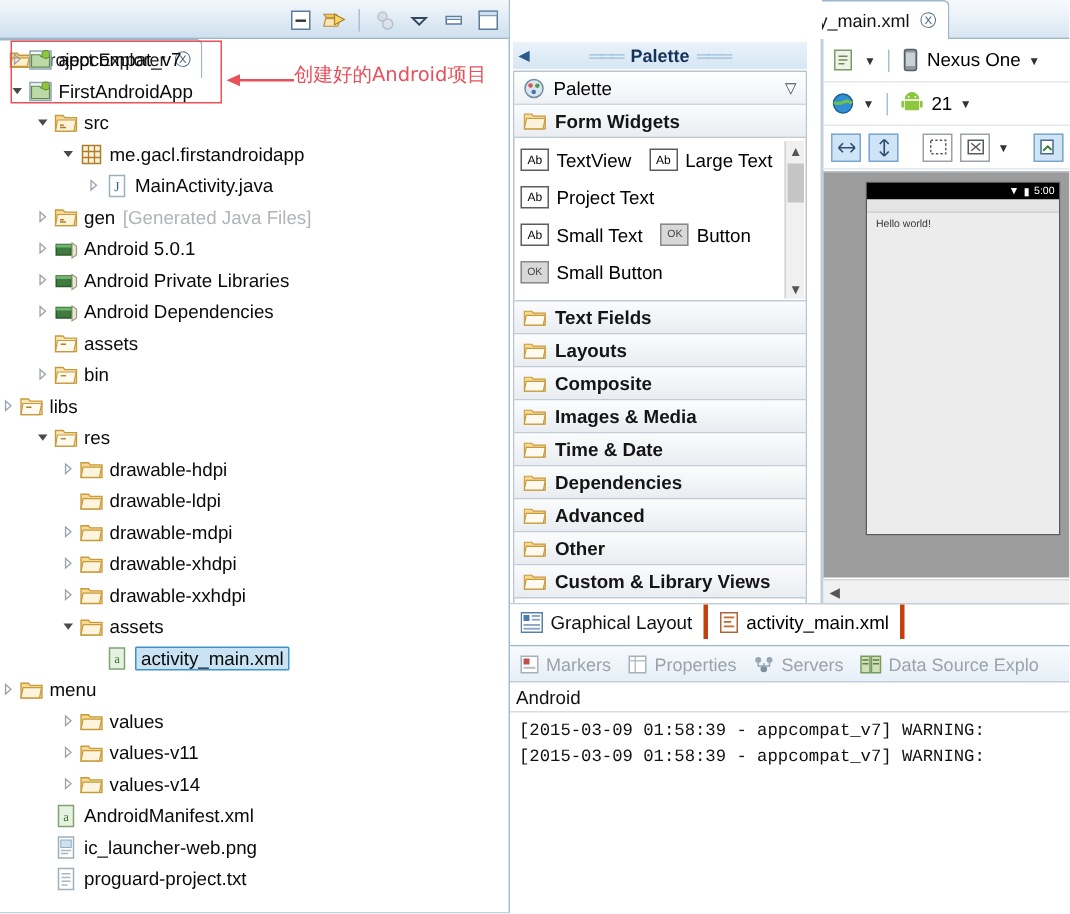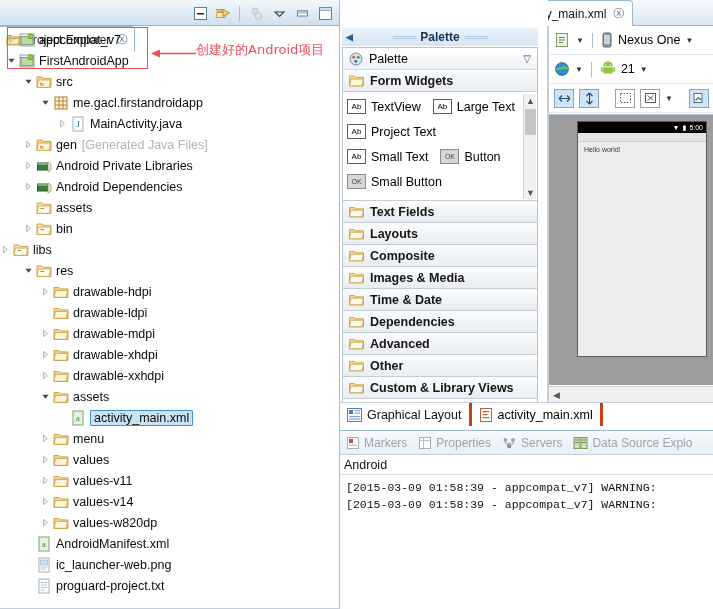--- a/index.html
+++ b/index.html
@@ -374,33 +374,46 @@
           <span class="twisty">
             <svg viewBox="0 0 10 10" width="9" height="9">
               <path d="M3 1.5l4 3.5-4 3.5z" fill="none" stroke="#9aa3ab" stroke-width="1"></path>
             </svg>
           </span>
           <span class="ico"><svg viewBox="0 0 16 16" width="16" height="16">
               <rect x="1.5" y="5" width="10" height="7" fill="#3f7a3f" stroke="#2a5a2a"></rect>
               <rect x="1.5" y="5" width="10" height="2" fill="#6fb56f"></rect>
               <path d="M12 4l3 2v6l-3 2z" fill="#e8e8d8" stroke="#9a9a7a" stroke-width="0.8"></path>
             </svg></span>
-          <span class="lbl">Android Private Libraries</span>
+          <span class="lbl">Android 5.0.1</span>
         </div>
         <div class="row" style="padding-left: 23px;">
           <span class="twisty">
             <svg viewBox="0 0 10 10" width="9" height="9">
               <path d="M3 1.5l4 3.5-4 3.5z" fill="none" stroke="#9aa3ab" stroke-width="1"></path>
             </svg>
           </span>
           <span class="ico"><svg viewBox="0 0 16 16" width="16" height="16">
               <rect x="1.5" y="5" width="10" height="7" fill="#3f7a3f" stroke="#2a5a2a"></rect>
               <rect x="1.5" y="5" width="10" height="2" fill="#6fb56f"></rect>
               <path d="M12 4l3 2v6l-3 2z" fill="#e8e8d8" stroke="#9a9a7a" stroke-width="0.8"></path>
             </svg></span>
+          <span class="lbl">Android Private Libraries</span>
+        </div>
+        <div class="row" style="padding-left: 23px;">
+          <span class="twisty">
+            <svg viewBox="0 0 10 10" width="9" height="9">
+              <path d="M3 1.5l4 3.5-4 3.5z" fill="none" stroke="#9aa3ab" stroke-width="1"></path>
+            </svg>
+          </span>
+          <span class="ico"><svg viewBox="0 0 16 16" width="16" height="16">
+              <rect x="1.5" y="5" width="10" height="7" fill="#3f7a3f" stroke="#2a5a2a"></rect>
+              <rect x="1.5" y="5" width="10" height="2" fill="#6fb56f"></rect>
+              <path d="M12 4l3 2v6l-3 2z" fill="#e8e8d8" stroke="#9a9a7a" stroke-width="0.8"></path>
+            </svg></span>
           <span class="lbl">Android Dependencies</span>
         </div>
         <div class="row" style="padding-left: 23px;">
           <span class="twisty"></span>
           <span class="ico"><svg viewBox="0 0 16 16" width="16" height="16">
               <path d="M1 3h5l1.2 1.4H15v9H1z" fill="#fae7b4" stroke="#c79a3c" stroke-width="0.9"></path>
               <path d="M2.3 6h12.4l-1.4 7.4H1z" fill="#fefaf0" stroke="#c79a3c" stroke-width="0.8"></path>
               <path d="M4.5 8.5h3.5" stroke="#b07c2a" stroke-width="0.9"></path>
             </svg></span>
           <span class="lbl">assets</span>
@@ -513,21 +526,21 @@
           <span class="lbl">assets</span>
         </div>
         <div class="row selected" style="padding-left: 57px;">
           <span class="twisty"></span>
           <span class="ico"><svg viewBox="0 0 16 16" width="16" height="16">
               <rect x="3" y="1" width="10" height="14" fill="#e6f2e1" stroke="#7fa472"></rect>
               <text x="8" y="11" font-size="8.5" text-anchor="middle" fill="#3d7a2e" font-family="Liberation Serif, serif">a</text>
             </svg></span>
           <span class="lbl">activity_main.xml</span>
         </div>
-        <div class="row" style="padding-left: 40px;">
+        <div class="row" style="">
           <span class="twisty">
             <svg viewBox="0 0 10 10" width="9" height="9">
               <path d="M3 1.5l4 3.5-4 3.5z" fill="none" stroke="#9aa3ab" stroke-width="1"></path>
             </svg>
           </span>
           <span class="ico"><svg viewBox="0 0 16 16" width="16" height="16">
               <path d="M1 3.5h5l1.2 1.4H15v8.5H1z" fill="#f9d98f" stroke="#c79a3c" stroke-width="0.9"></path>
               <path d="M2.4 6.4h12.3l-1.4 6.9H1z" fill="#fdf4dd" stroke="#c79a3c" stroke-width="0.8"></path>
             </svg></span>
           <span class="lbl">menu</span>
@@ -560,32 +573,20 @@
           <span class="twisty">
             <svg viewBox="0 0 10 10" width="9" height="9">
               <path d="M3 1.5l4 3.5-4 3.5z" fill="none" stroke="#9aa3ab" stroke-width="1"></path>
             </svg>
           </span>
           <span class="ico"><svg viewBox="0 0 16 16" width="16" height="16">
               <path d="M1 3.5h5l1.2 1.4H15v8.5H1z" fill="#f9d98f" stroke="#c79a3c" stroke-width="0.9"></path>
               <path d="M2.4 6.4h12.3l-1.4 6.9H1z" fill="#fdf4dd" stroke="#c79a3c" stroke-width="0.8"></path>
             </svg></span>
           <span class="lbl">values-v14</span>
-        </div>
-        <div class="row" style="padding-left: 40px;">
-          <span class="twisty">
-            <svg viewBox="0 0 10 10" width="9" height="9">
-              <path d="M3 1.5l4 3.5-4 3.5z" fill="none" stroke="#9aa3ab" stroke-width="1"></path>
-            </svg>
-          </span>
-          <span class="ico"><svg viewBox="0 0 16 16" width="16" height="16">
-              <path d="M1 3.5h5l1.2 1.4H15v8.5H1z" fill="#f9d98f" stroke="#c79a3c" stroke-width="0.9"></path>
-              <path d="M2.4 6.4h12.3l-1.4 6.9H1z" fill="#fdf4dd" stroke="#c79a3c" stroke-width="0.8"></path>
-            </svg></span>
-          <span class="lbl">values-w820dp</span>
         </div>
         <div class="row" style="padding-left: 23px;">
           <span class="twisty"></span>
           <span class="ico"><svg viewBox="0 0 16 16" width="16" height="16">
               <rect x="3" y="1" width="10" height="14" fill="#e6f2e1" stroke="#7fa472"></rect>
               <text x="8" y="11" font-size="8.5" text-anchor="middle" fill="#3d7a2e" font-family="Liberation Serif, serif">a</text>
             </svg></span>
           <span class="lbl">AndroidManifest.xml</span>
         </div>
         <div class="row" style="padding-left: 23px;">

